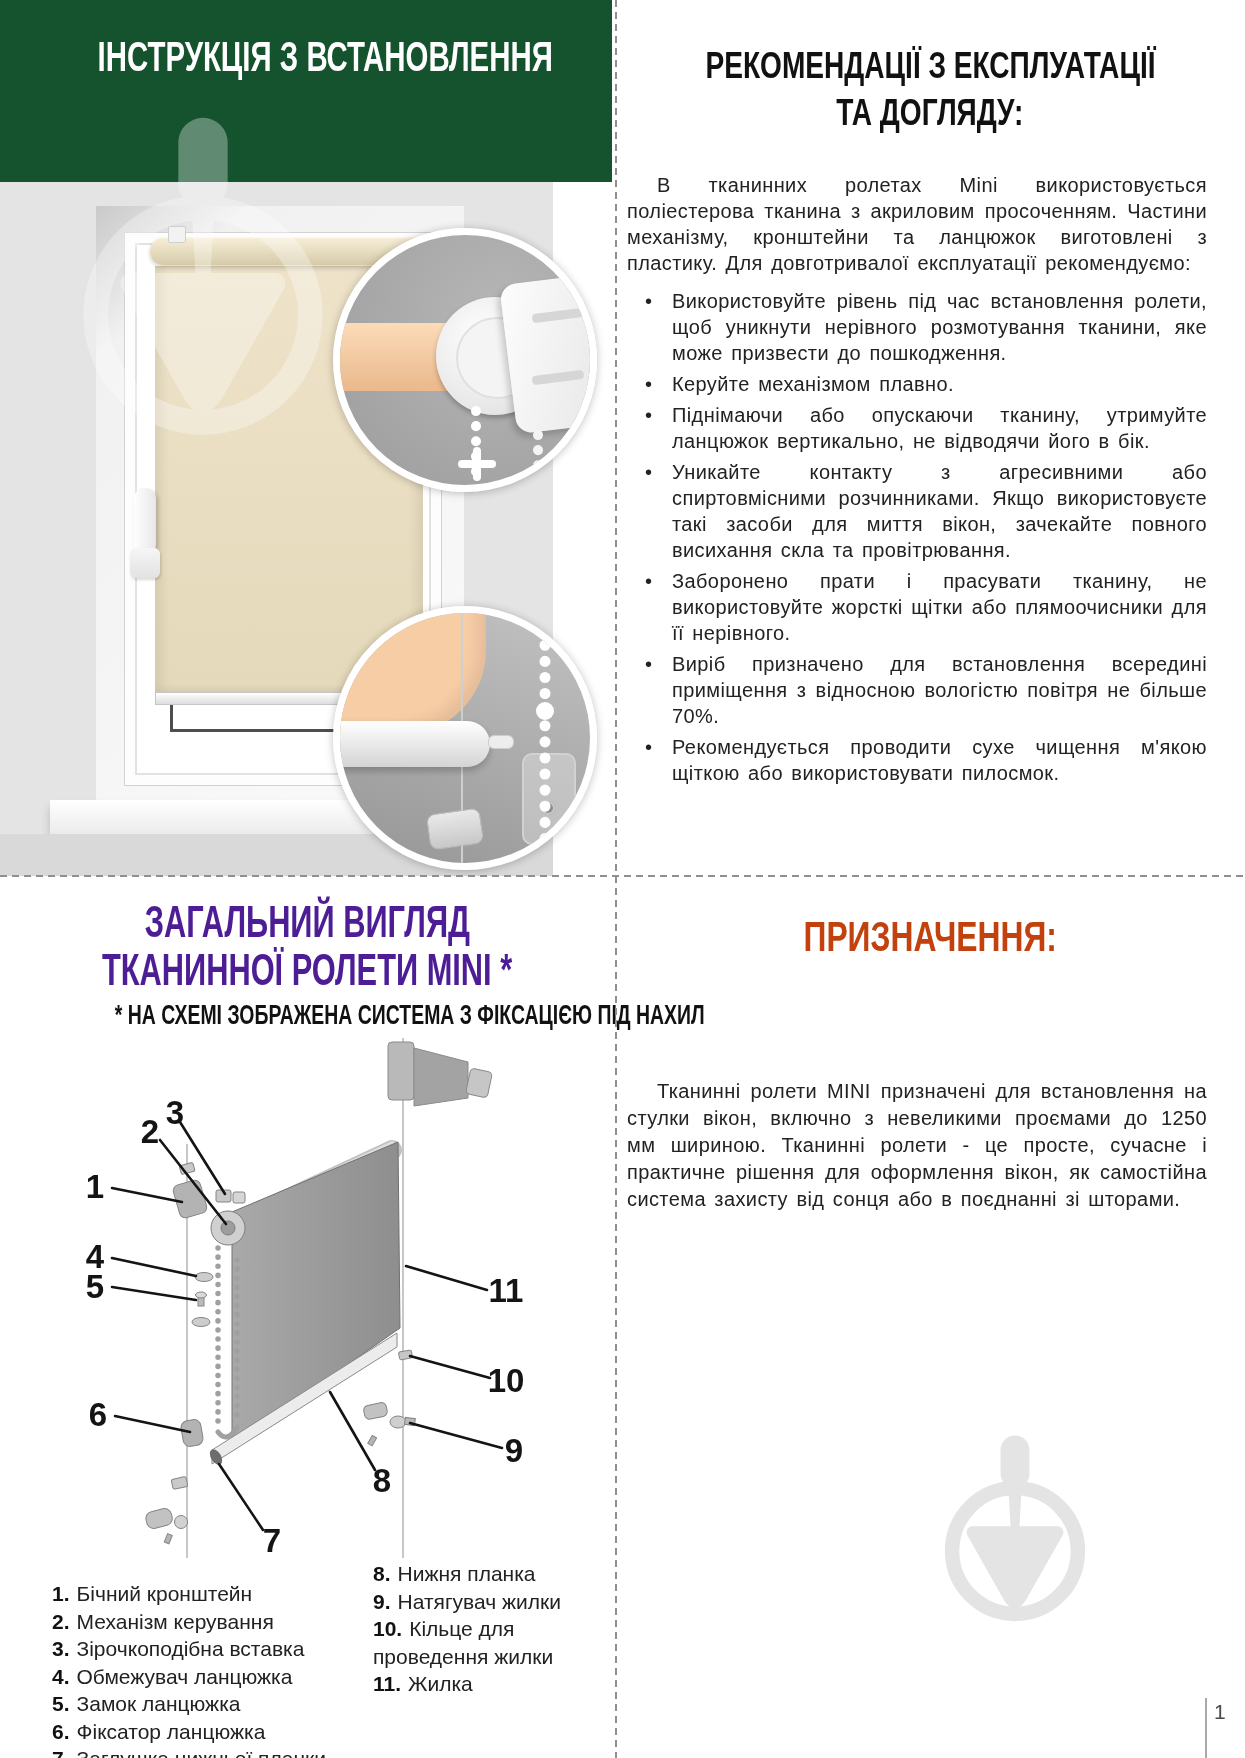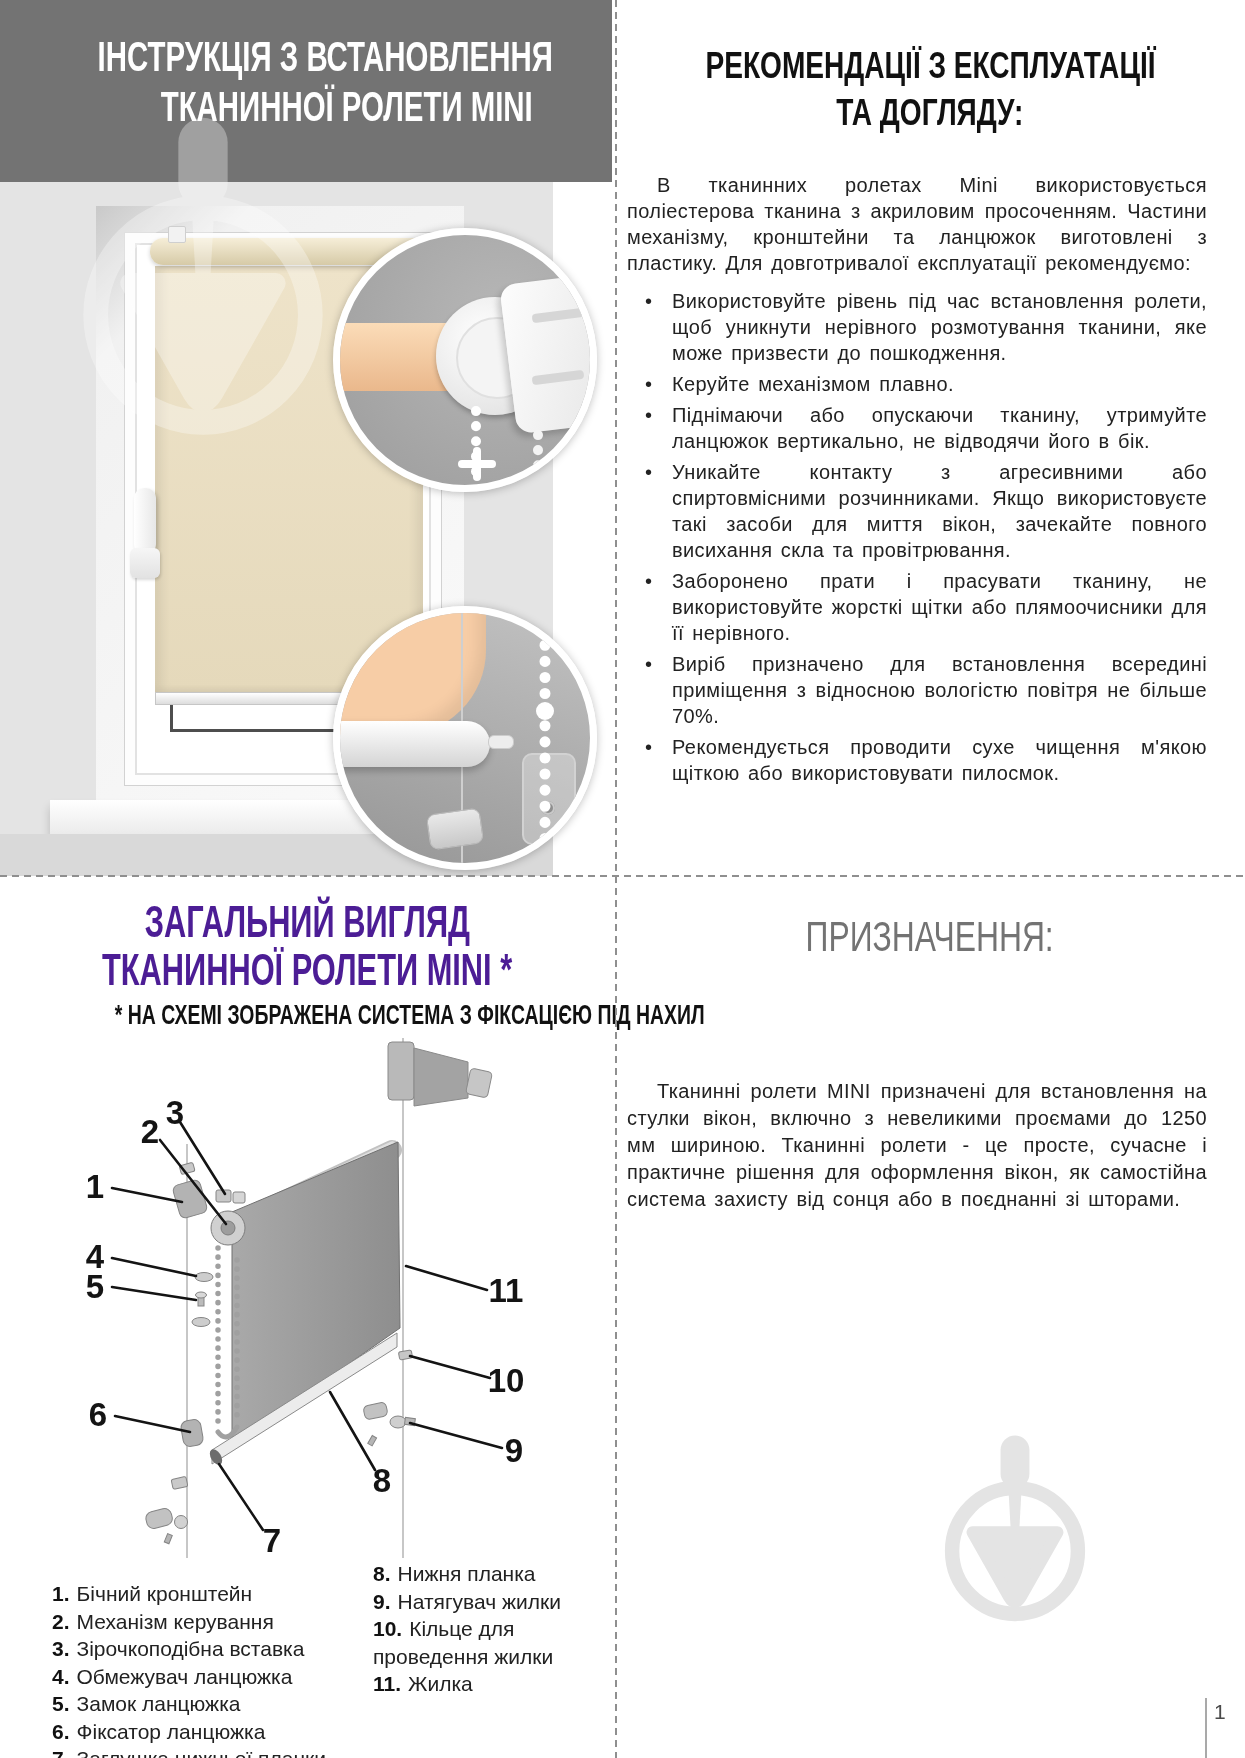--- a/index.html
+++ b/index.html
@@ -8,22 +8,22 @@
   .abs{position:absolute;}
   
   .sep-v{left:615px;top:0;width:2px;height:1758px;
          background-image:repeating-linear-gradient(to bottom,#8f8f8f 0 7px,transparent 7px 12px);}
   .sep-h{left:0;top:875px;width:1245px;height:2px;
          background-image:repeating-linear-gradient(to right,#8f8f8f 0 7px,transparent 7px 12px);}
   
   .cond{display:inline-block;transform:scaleX(0.7);transform-origin:50% 50%;white-space:nowrap;}
   .cond78{display:inline-block;transform:scaleX(0.78);transform-origin:50% 50%;white-space:nowrap;}
   
-  .tl-header{left:0;top:0;width:612px;height:182px;background:#737373;color:#ffffff;
-             text-align:right;box-sizing:border-box;padding-top:32px;}
+  .tl-header{left:0;top:0;width:612px;height:182px;background:#14532d;color:#ffffff;
+             text-align:center;box-sizing:border-box;padding-top:32px;}
   .tl-header .line{font-weight:bold;font-size:42px;line-height:50px;}
   
   .photo{left:0;top:182px;width:553px;height:694px;background:#e4e4e4;}
   .photo .abs{position:absolute;}
   .win-recess{left:96px;top:24px;width:368px;height:600px;
               background:linear-gradient(135deg,#c9c9c9 0%,#f1f1f1 16%,#fafafa 100%);}
   .win-frame{left:124px;top:50px;width:316px;height:552px;background:#ffffff;border:1px solid #d2d2d2;
              box-shadow:inset 0 0 0 10px #fdfdfd, inset 0 0 0 12px #e2e2e2;}
   .win-glass{left:170px;top:84px;width:228px;height:460px;background:#ffffff;border:3px solid #4e4e4e;}
   .blind-fabric{left:155px;top:84px;width:268px;height:426px;
@@ -78,41 +78,40 @@
   .tr-intro{left:627px;top:172px;width:580px;text-indent:30px;}
   .tr-bullets{left:645px;top:288px;width:562px;}
   .bullet{display:flex;margin-bottom:5px;}
   .bullet .dot{width:27px;flex:none;font-size:20px;line-height:26px;color:#222;}
   .bullet .btext{flex:1;text-align:justify;font-size:20px;line-height:26px;letter-spacing:.4px;word-spacing:2.5px;color:#222;}
   
   .bl-head{left:0;top:898px;width:615px;text-align:center;font-weight:bold;color:#4c1d95;}
   .bl-head .line{font-size:44px;line-height:48px;}
   .bl-sub{left:0;top:1000px;width:615px;text-align:center;font-weight:bold;font-size:27px;color:#111;}
   
-  .br-head{left:615px;top:912px;width:630px;text-align:center;font-weight:normal;font-size:43px;color:#737373;}
+  .br-head{left:615px;top:912px;width:630px;text-align:center;font-weight:bold;font-size:43px;color:#c2410c;}
   .br-body{left:627px;top:1058px;width:580px;text-indent:30px;line-height:27px;margin-top:20px;}
   
   .diagram{left:20px;top:930px;width:560px;height:630px;}
   
   .legend{font-size:21px;line-height:27.5px;color:#222;}
   .legend-left{left:52px;top:1560px;width:300px;margin-top:20px;}
   .legend-right{left:373px;top:1560px;width:218px;}
   .leg-item b{margin-right:7px;color:#111;}
   
   .pageline{left:1205px;top:1698px;width:2px;height:60px;background:#a9a9a9;}
   .pagenum{left:1214px;top:1700px;font-size:21px;color:#4a4a4a;}
 </style>
 </head>
 <body>
 
 <div class="page">
 
   <div class="abs tl-header">
     <div class="line"><span class="cond">ІНСТРУКЦІЯ З ВСТАНОВЛЕННЯ</span></div>
-    <div class="line"><span class="cond">ТКАНИННОЇ РОЛЕТИ MINI</span></div>
   </div>
 
   <div class="abs photo">
     <div class="abs win-recess"></div>
     <div class="abs win-frame"></div>
     <div class="abs win-glass"></div>
     <div class="abs blind-fabric"></div>
     <div class="abs blind-roller"></div>
     <div class="abs blind-clip"></div>
     <div class="abs blind-slat"></div>

